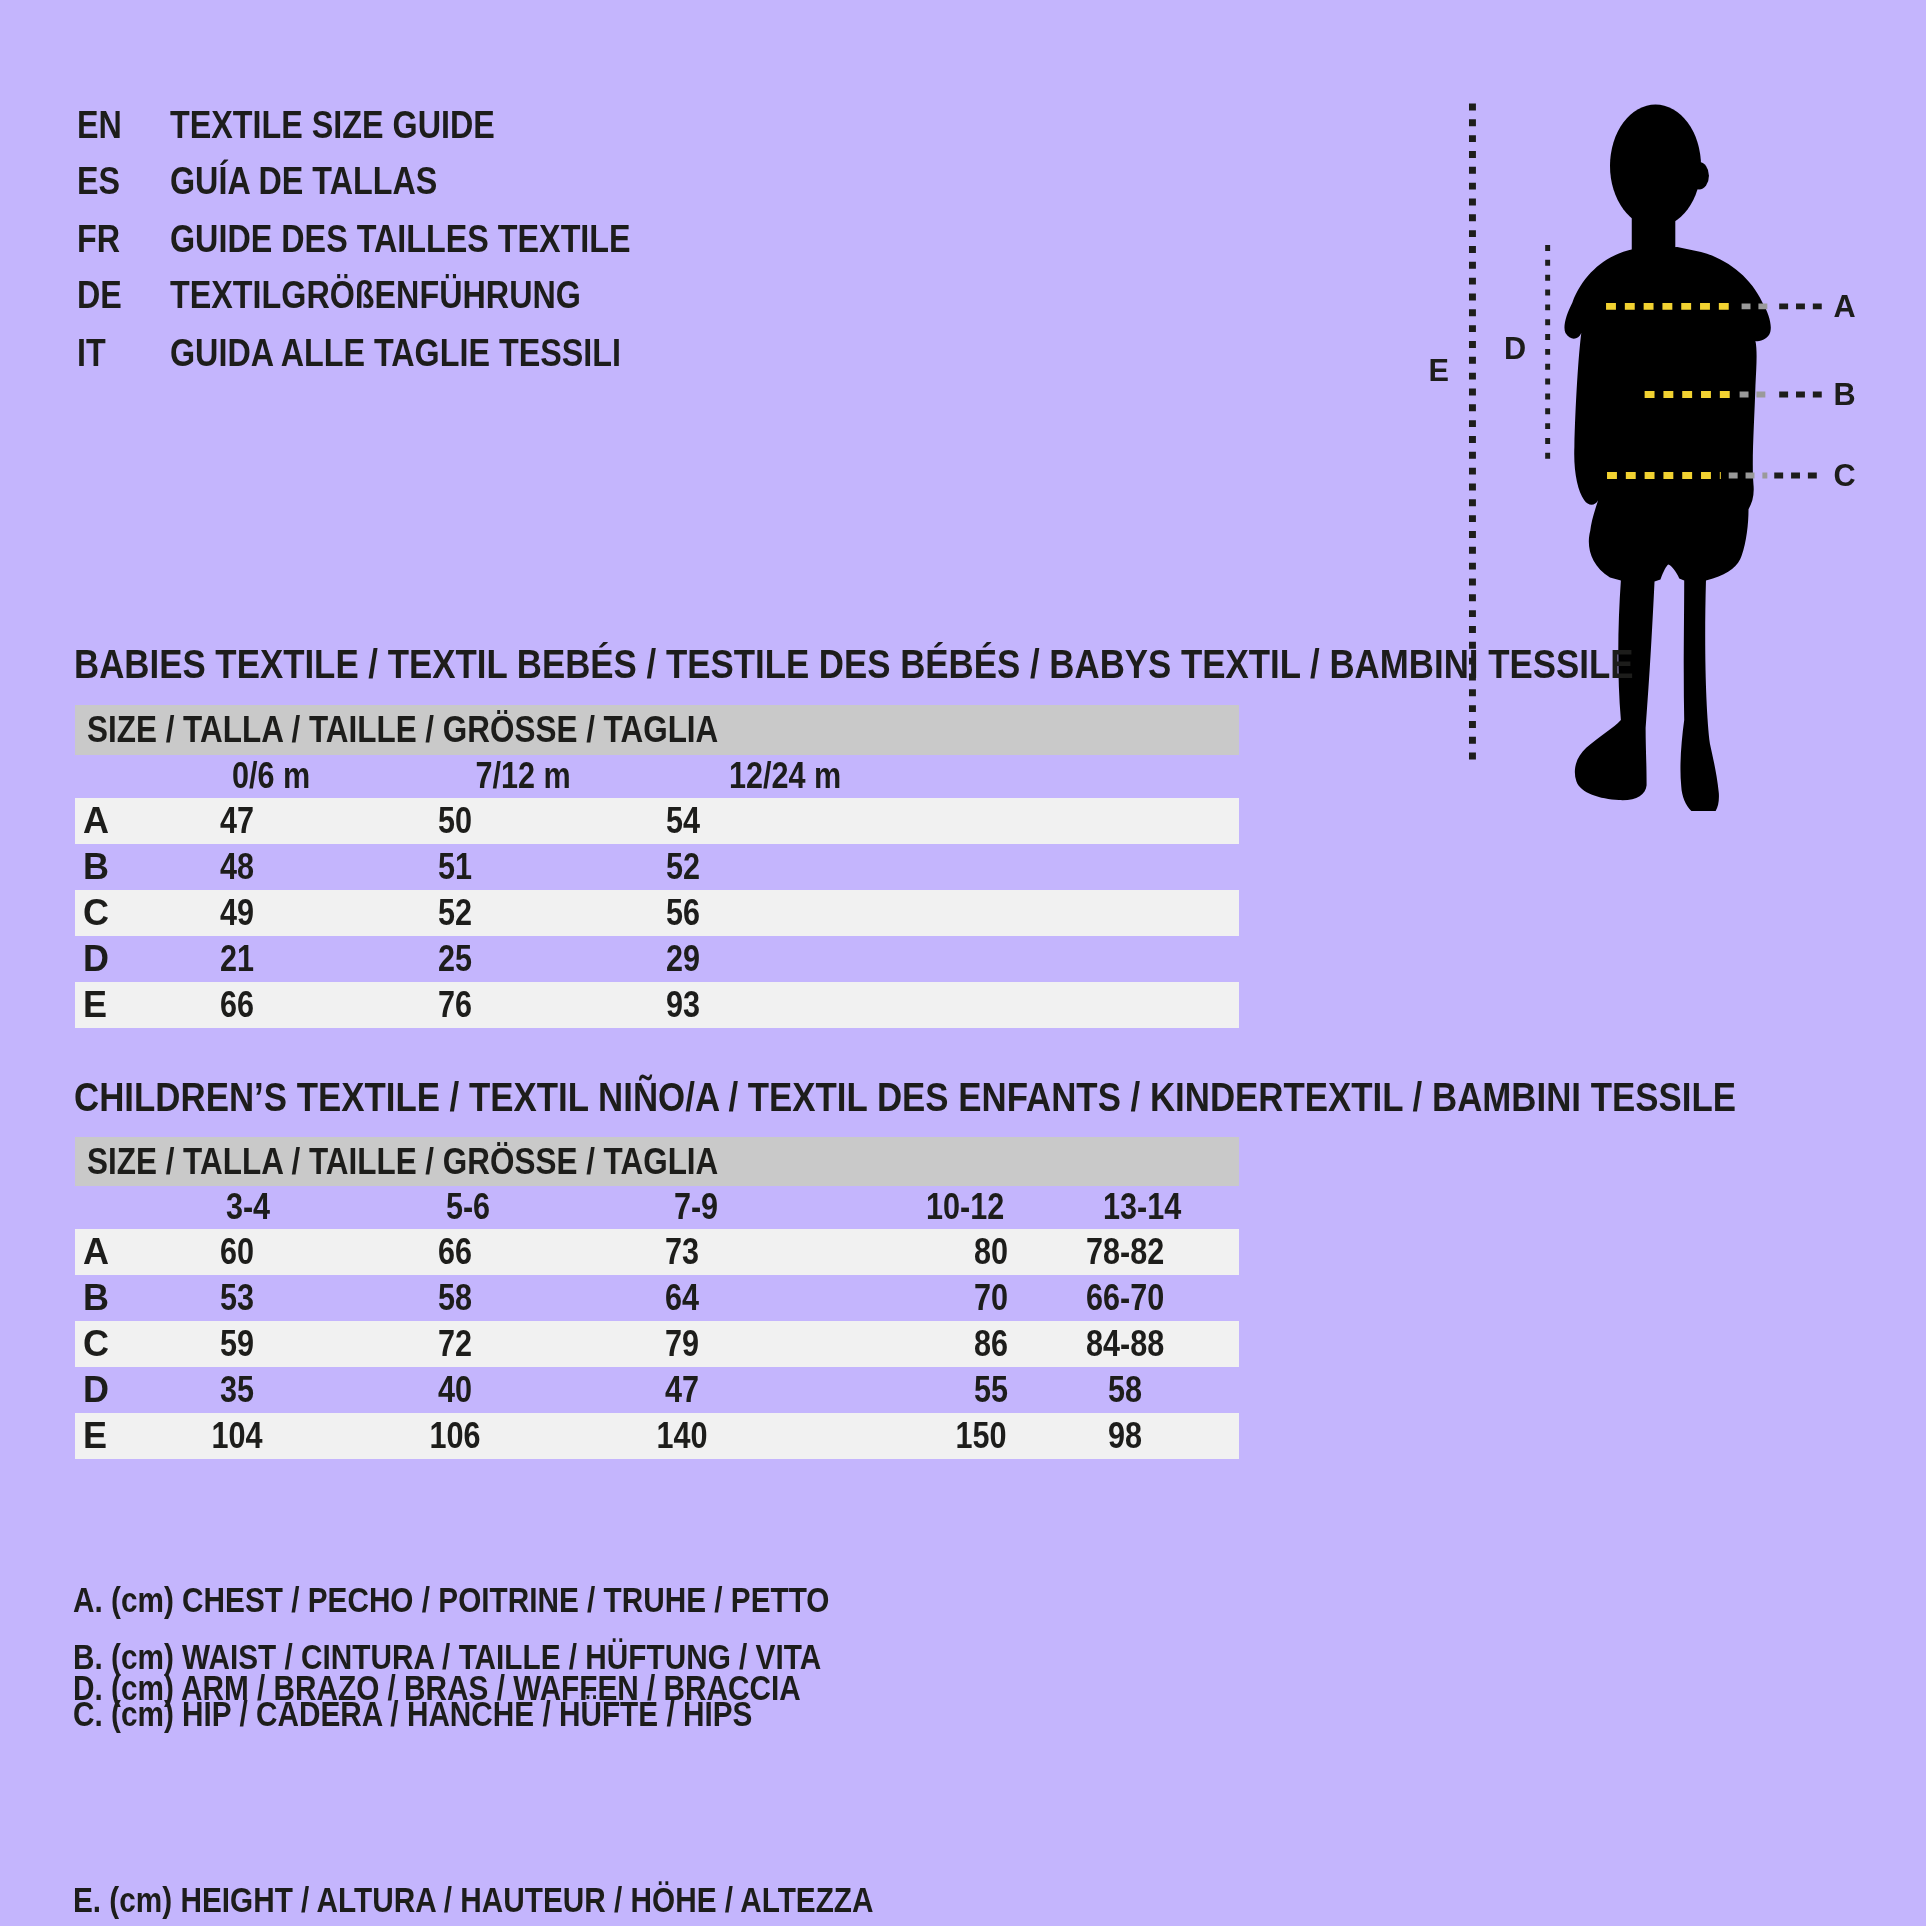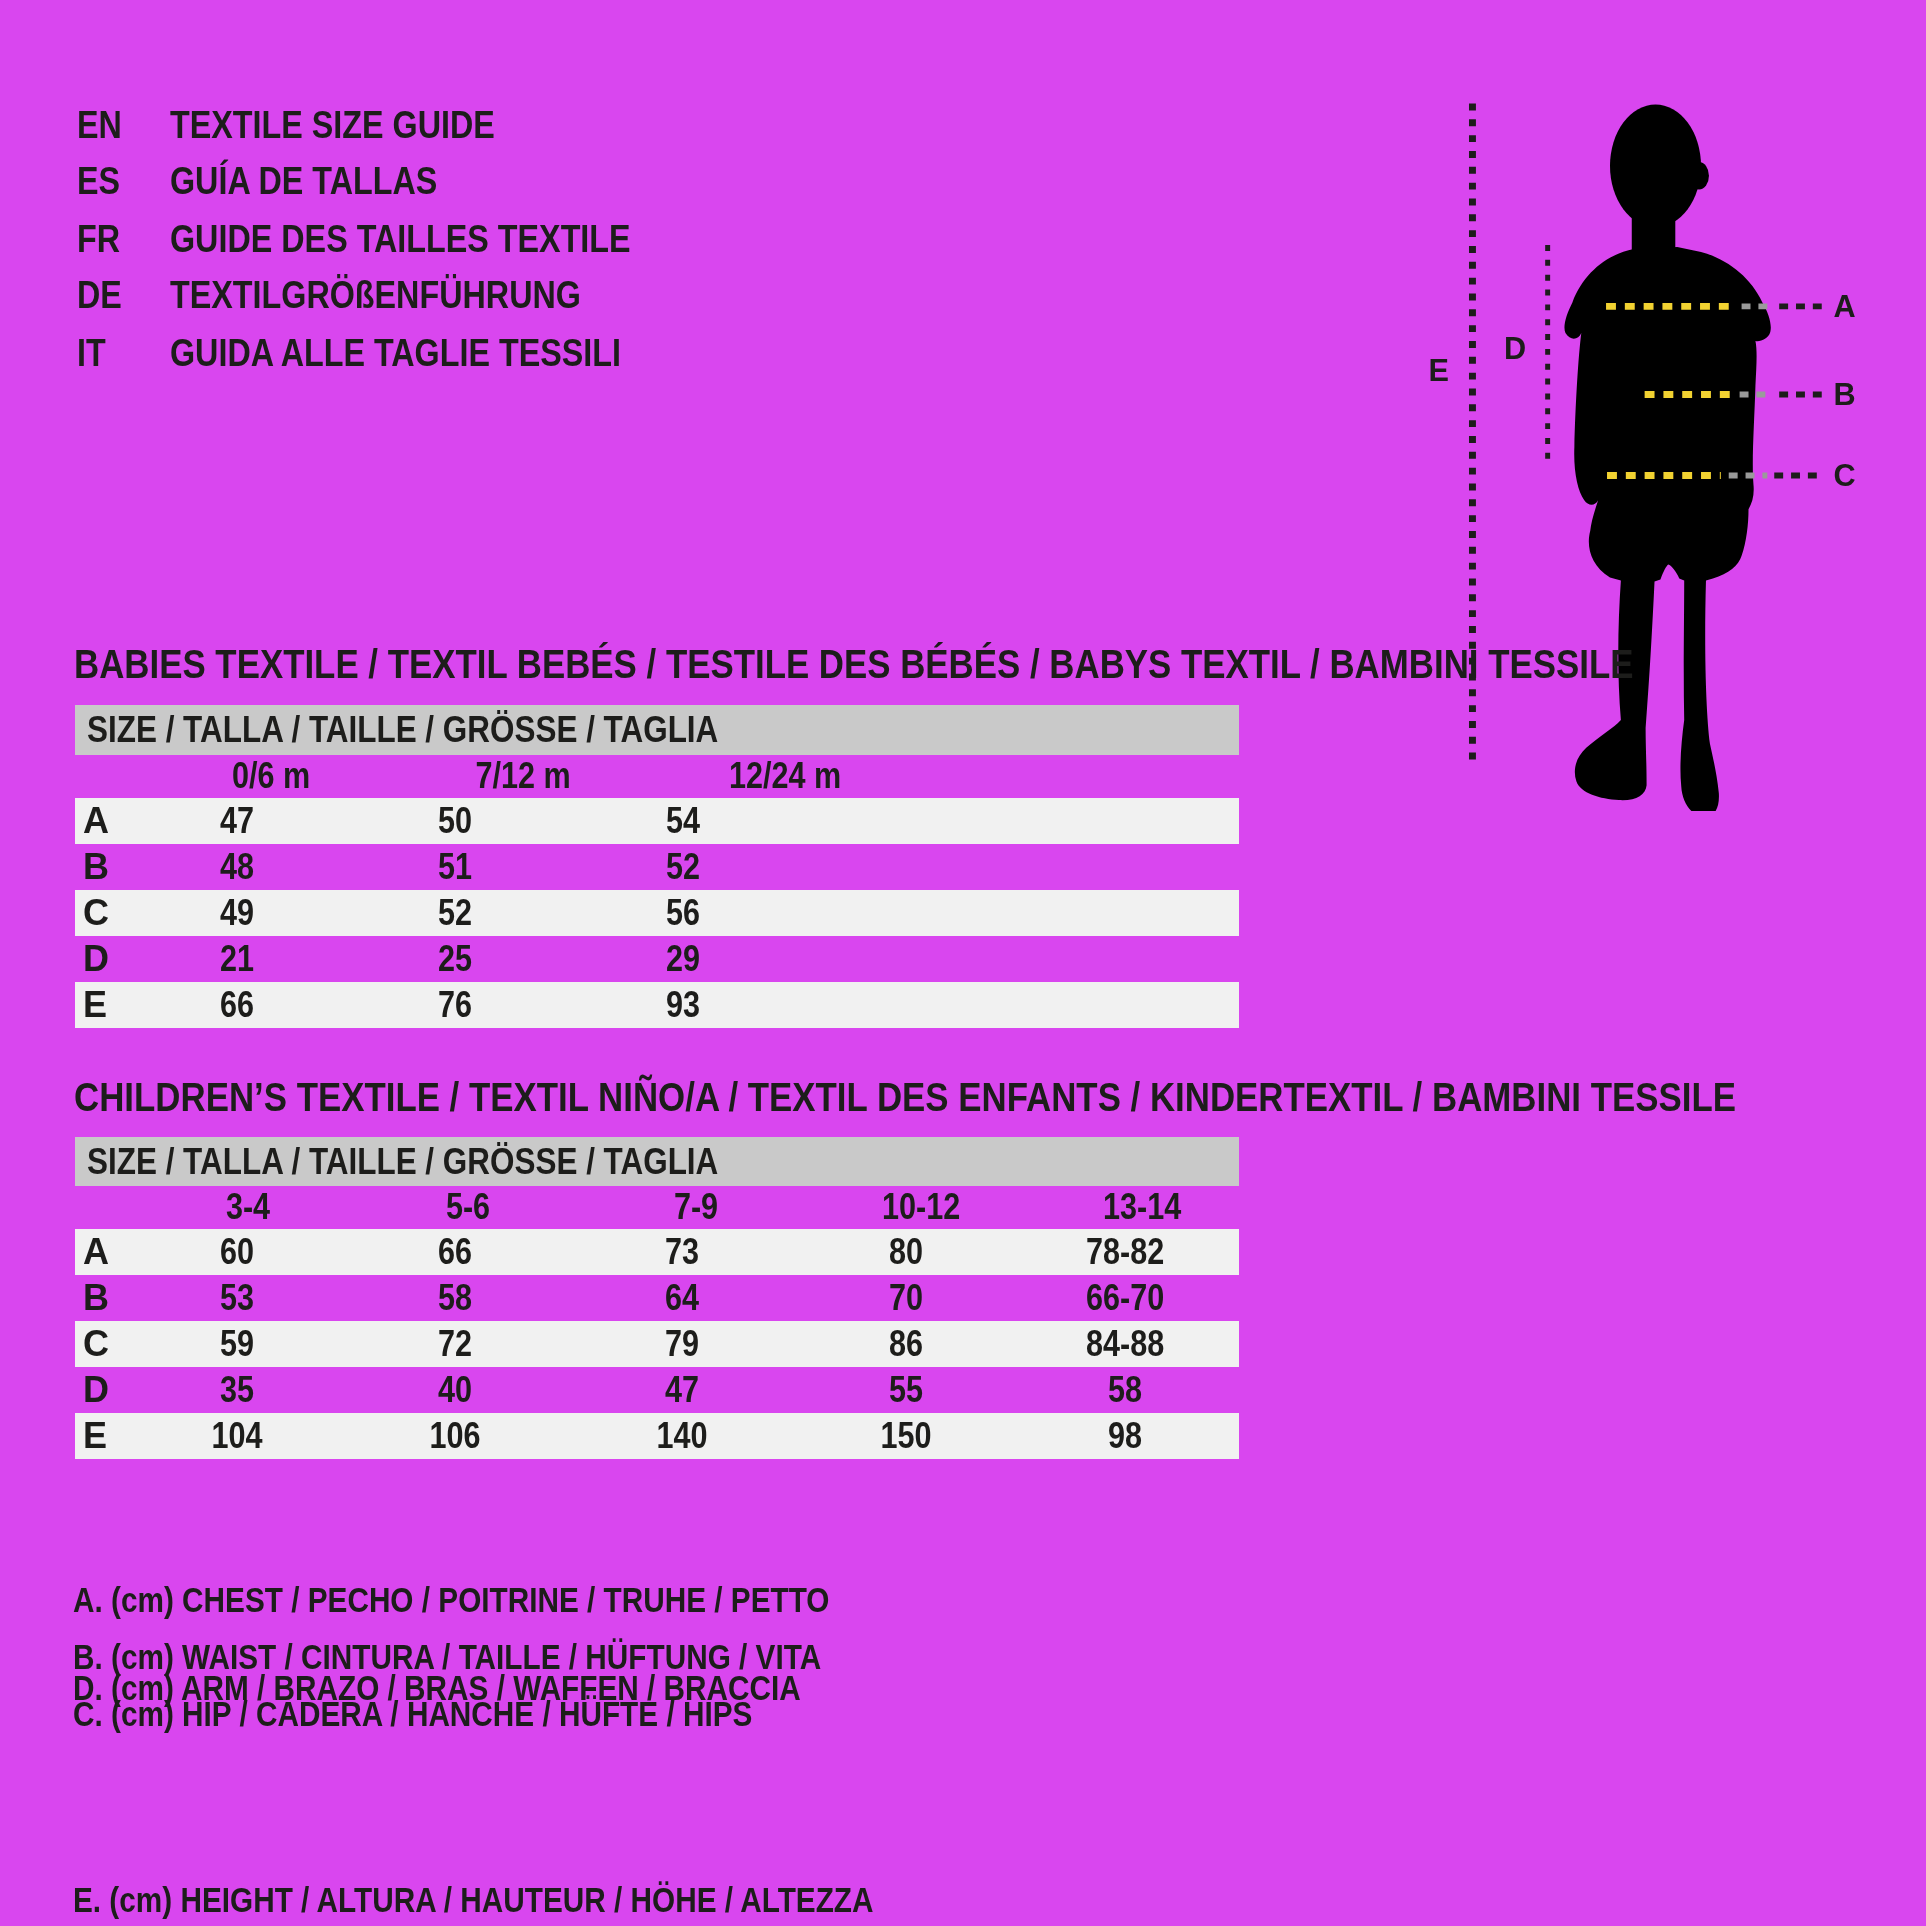--- a/index.html
+++ b/index.html
@@ -1,17 +1,17 @@
 <!DOCTYPE html>
 <html><head>
 <meta charset="utf-8">
 <style>
   html,body { margin:0; padding:0; background:#ffffff; }
   .canvas {
-    position:relative; width:1927px; height:1927px; background:#d946ef;
+    position:relative; width:1927px; height:1927px; background:#c4b5fd;
     font-family:"Liberation Sans", sans-serif; color:#1d1d1b; overflow:hidden;
   }
   .cond { display:inline-block; transform:scaleX(0.85); transform-origin:0 50%; white-space:nowrap; }
   .cond-c { display:inline-block; transform:scaleX(0.85); transform-origin:50% 50%; white-space:nowrap; }
 
   
   .lang-row { position:absolute; left:77px; height:46px; line-height:46px; font-size:38px; font-weight:bold; }
   .lang-code { position:absolute; left:0; top:0; }
   .lang-title { position:absolute; left:93px; top:0; width:1188px; }
 
@@ -23,21 +23,21 @@
   .size-bar span { margin-left:12px; }
 
   
   .tbl { position:absolute; left:75px; width:1164px; font-size:36px; font-weight:bold; }
   .trow { display:flex; align-items:center; height:46px; }
   .trow.hdr { height:44px;gap:34px; }
   .trow.zebra { background:#f1f1f1; }
   .tlabel { width:53px; padding-left:8px; box-sizing:border-box; text-align:left; }
   .tcell { text-align:center; }
   .b1,.b2 { width:218px; } .b3 { width:238px; }
-  .k1,.k2 { width:218px; } .k3 { width:238px; } .k4 { width:210px; } .k5 { width:228px; }
+  .k1,.k2 { width:218px; } .k3 { width:238px; } .k4 { width:210px;text-align:right; } .k5 { width:228px; }
 
   
   .legend-line { position:absolute; left:73px; font-size:35px; font-weight:bold; line-height:40px; white-space:nowrap; }
 
   
   .fig { position:absolute; left:1386px; top:59px; width:541px; height:752px; }
   .fig text { font-family:"Liberation Sans", sans-serif; font-weight:bold; font-size:31px; fill:#1d1d1b; }
 </style>
 </head>
 <body>

